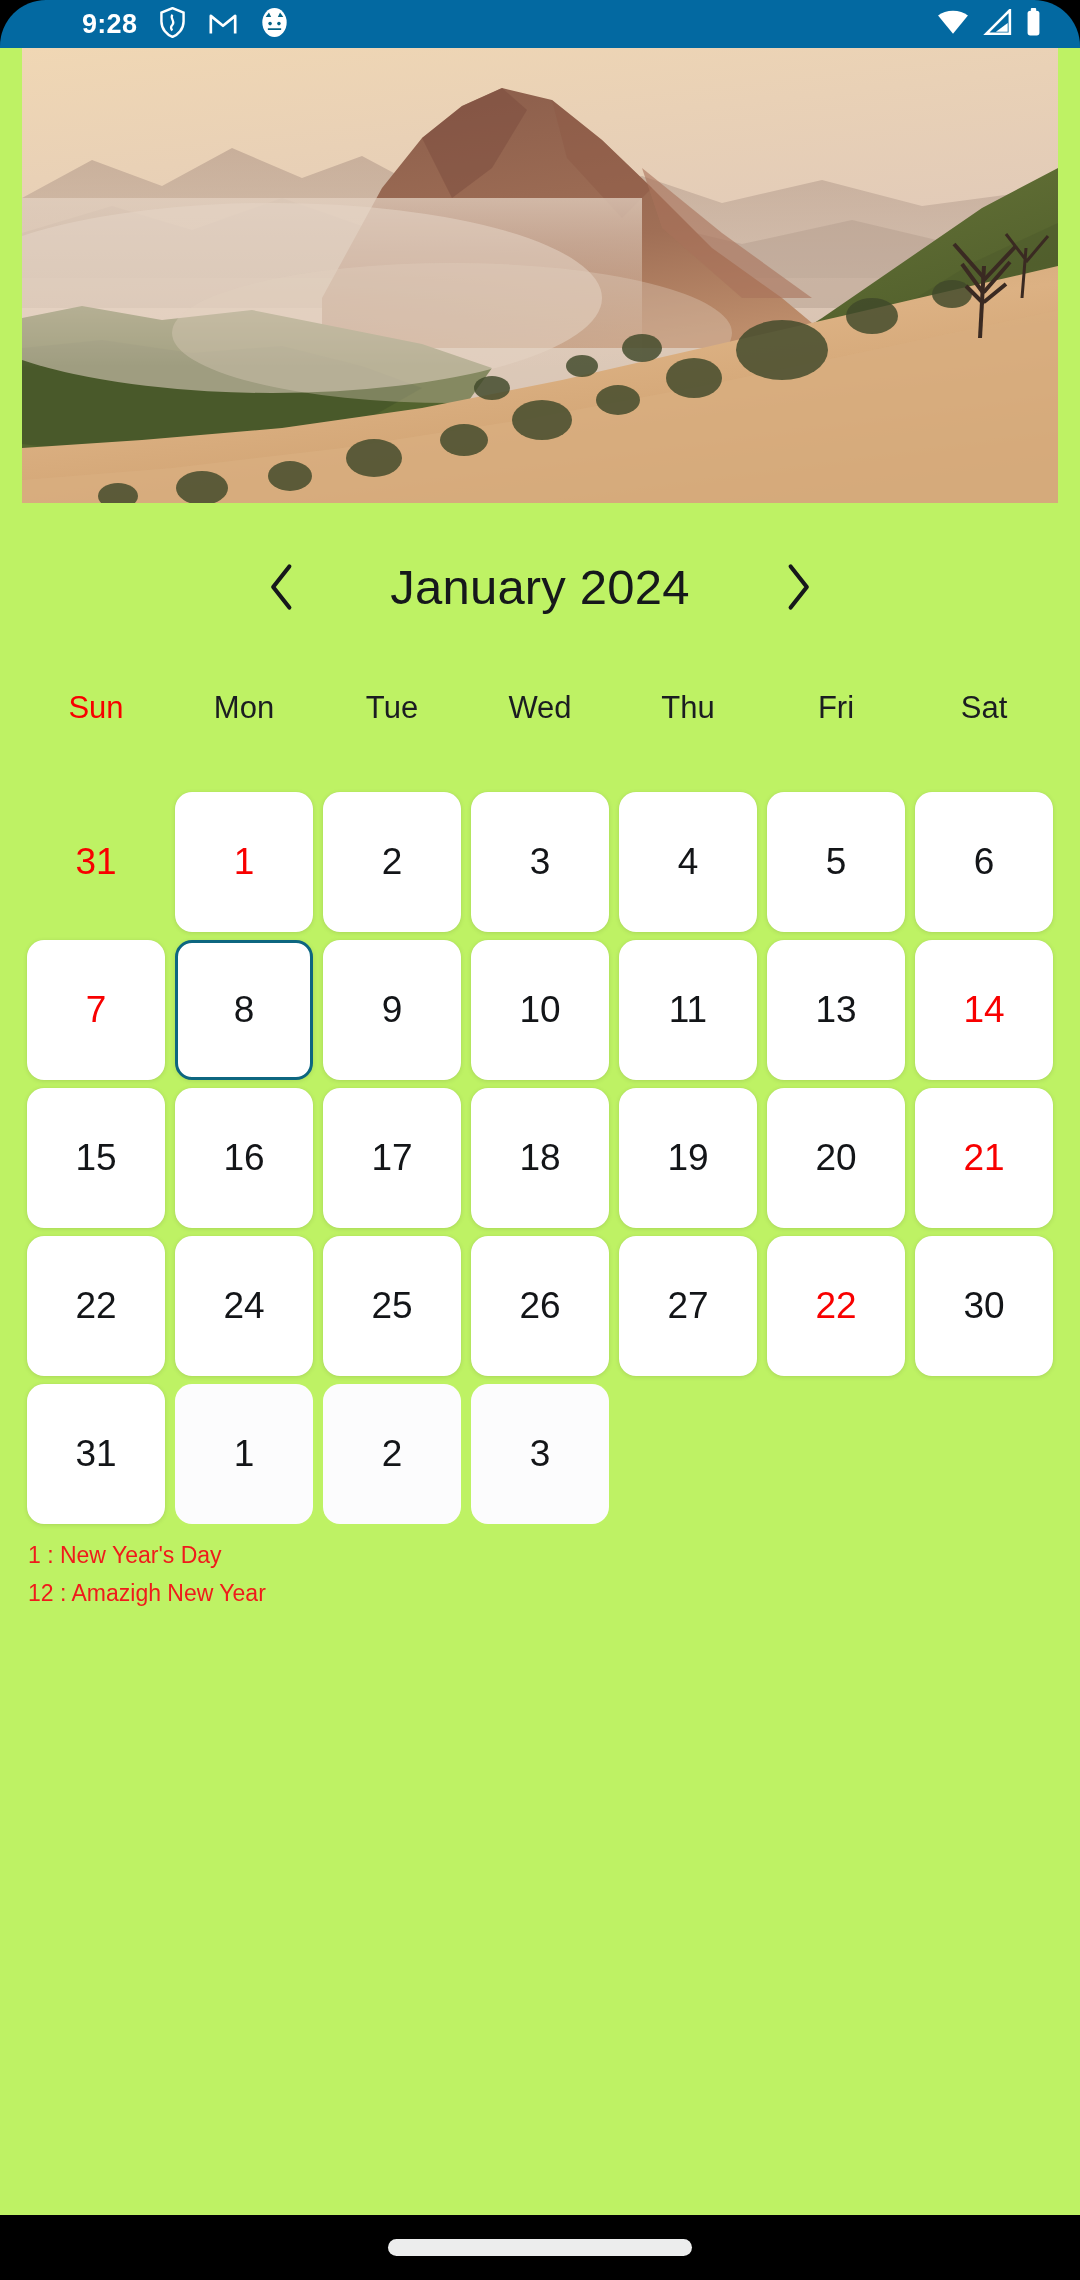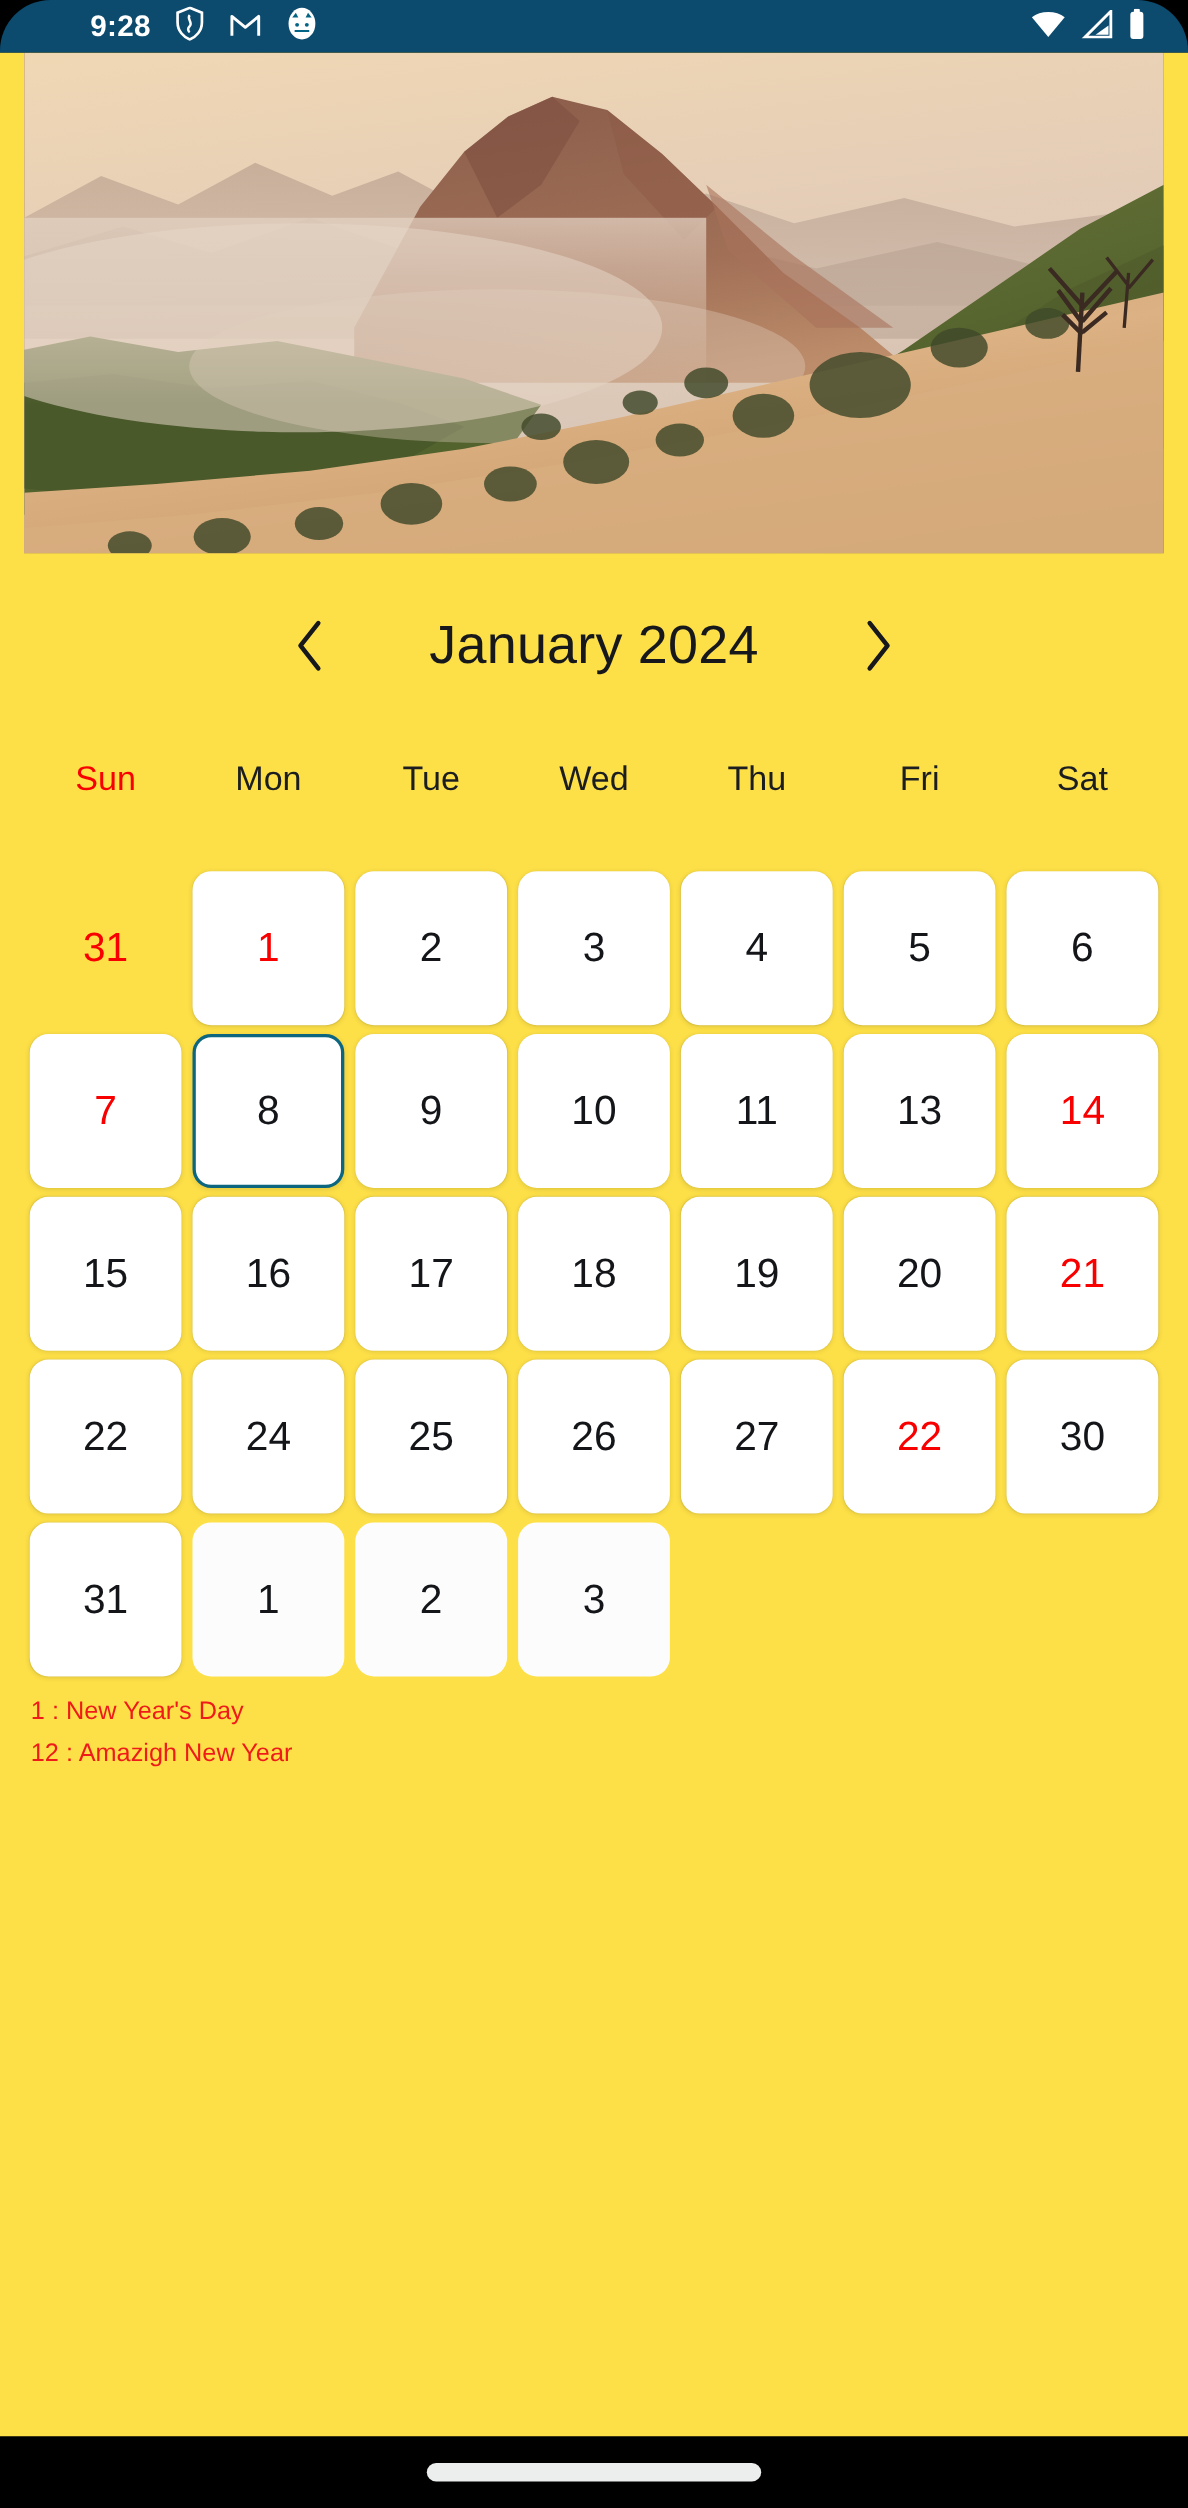--- a/index.html
+++ b/index.html
@@ -12,37 +12,37 @@
   #phone {
     position: relative;
     width: 1080px; height: 2280px;
     background: #000;
   }
 
   
   #statusbar {
     position: absolute; top: 0; left: 0;
     width: 1080px; height: 48px;
-    background: #0c4a6e;
+    background: #0369a1;
     border-top-left-radius: 46px;
     border-top-right-radius: 46px;
     display: flex; align-items: center;
     padding: 0 38px 0 0;
     color: #fff;
   }
   #sb-left { display: flex; align-items: center; gap: 22px; margin-left: 82px; }
   #sb-time { font-size: 27px; font-weight: 600; letter-spacing: .3px; }
   #sb-right { margin-left: auto; display: flex; align-items: center; gap: 13px; }
   .sb-ico { display: block; }
 
   
   #app {
     position: absolute; top: 48px; left: 0;
     width: 1080px; height: 2167px;
-    background: #fde047;
+    background: #bef264;
     overflow: hidden;
   }
 
   
   #hero {
     position: absolute; top: 0; left: 22px;
     width: 1036px; height: 455px;
     overflow: hidden;
     background: #b08a63;
   }

